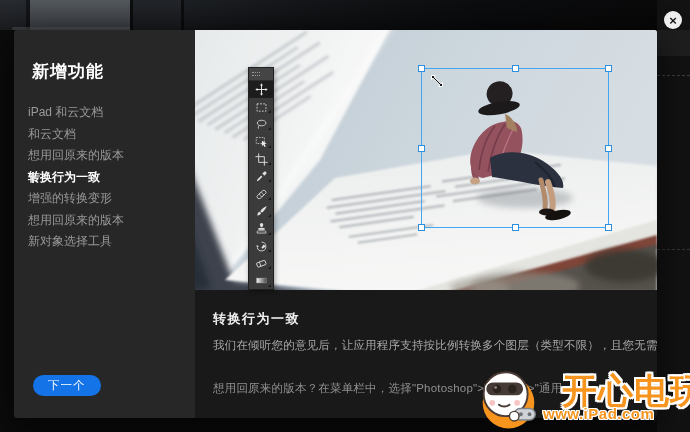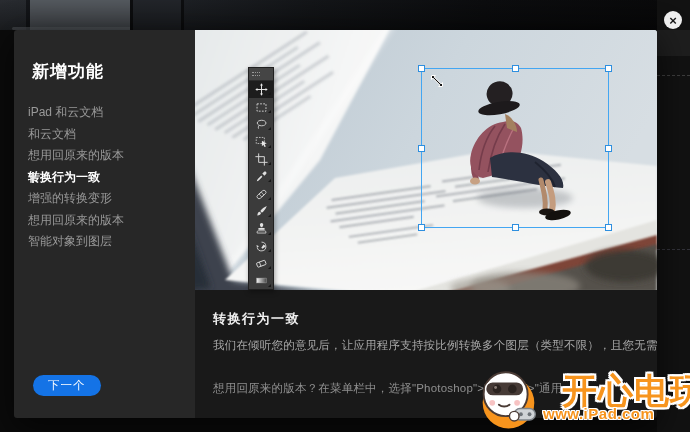--- a/index.html
+++ b/index.html
@@ -89,21 +89,21 @@
 <div class="dialog">
   <aside class="sidebar">
     <div class="sb-title">新增功能</div>
     <nav class="nav">
       <div class="nav-item">iPad 和云文档</div>
       <div class="nav-item">和云文档</div>
       <div class="nav-item">想用回原来的版本</div>
       <div class="nav-item active">转换行为一致</div>
       <div class="nav-item">增强的转换变形</div>
       <div class="nav-item">想用回原来的版本</div>
-      <div class="nav-item">智能对象到图层</div>
+      <div class="nav-item">新对象选择工具</div>
     </nav>
     <button class="next-btn">下一个</button>
   </aside>
 
   <div class="main">
 
     <div class="photo">
       <svg width="462" height="260" viewBox="0 0 462 260">
         <defs>
           <linearGradient id="sky" x1="0" y1="0" x2="1" y2="0.3">

